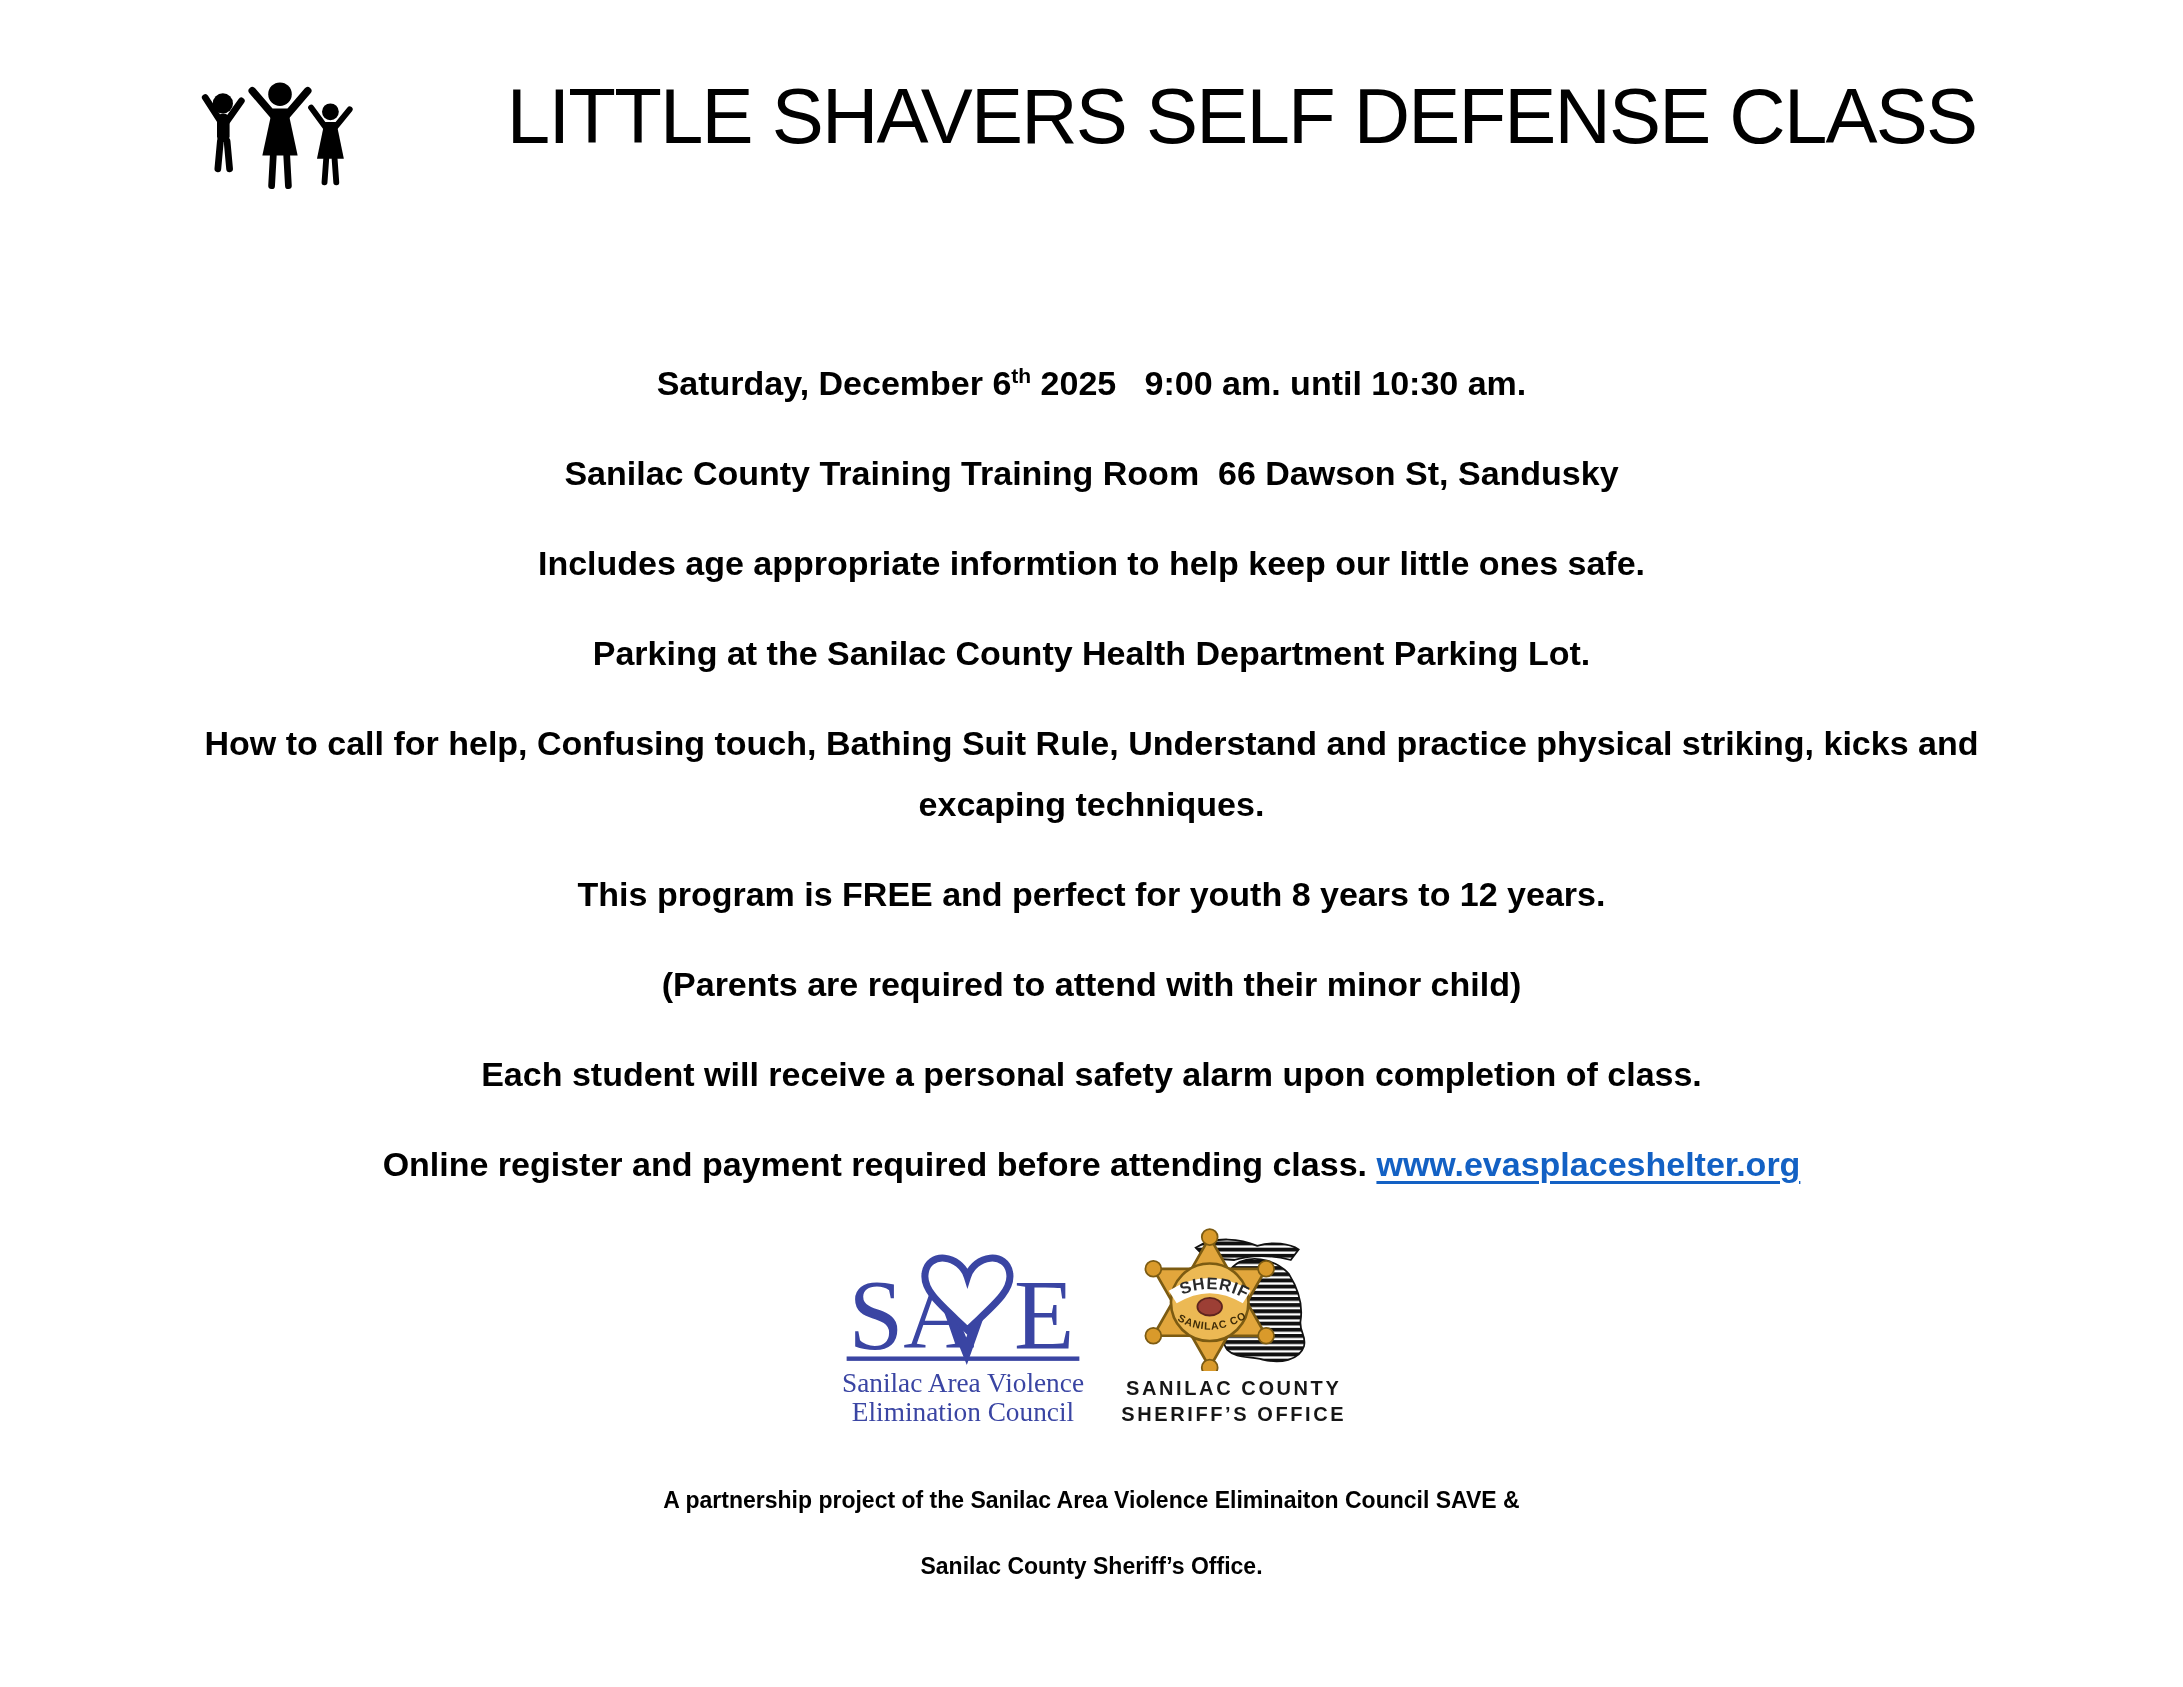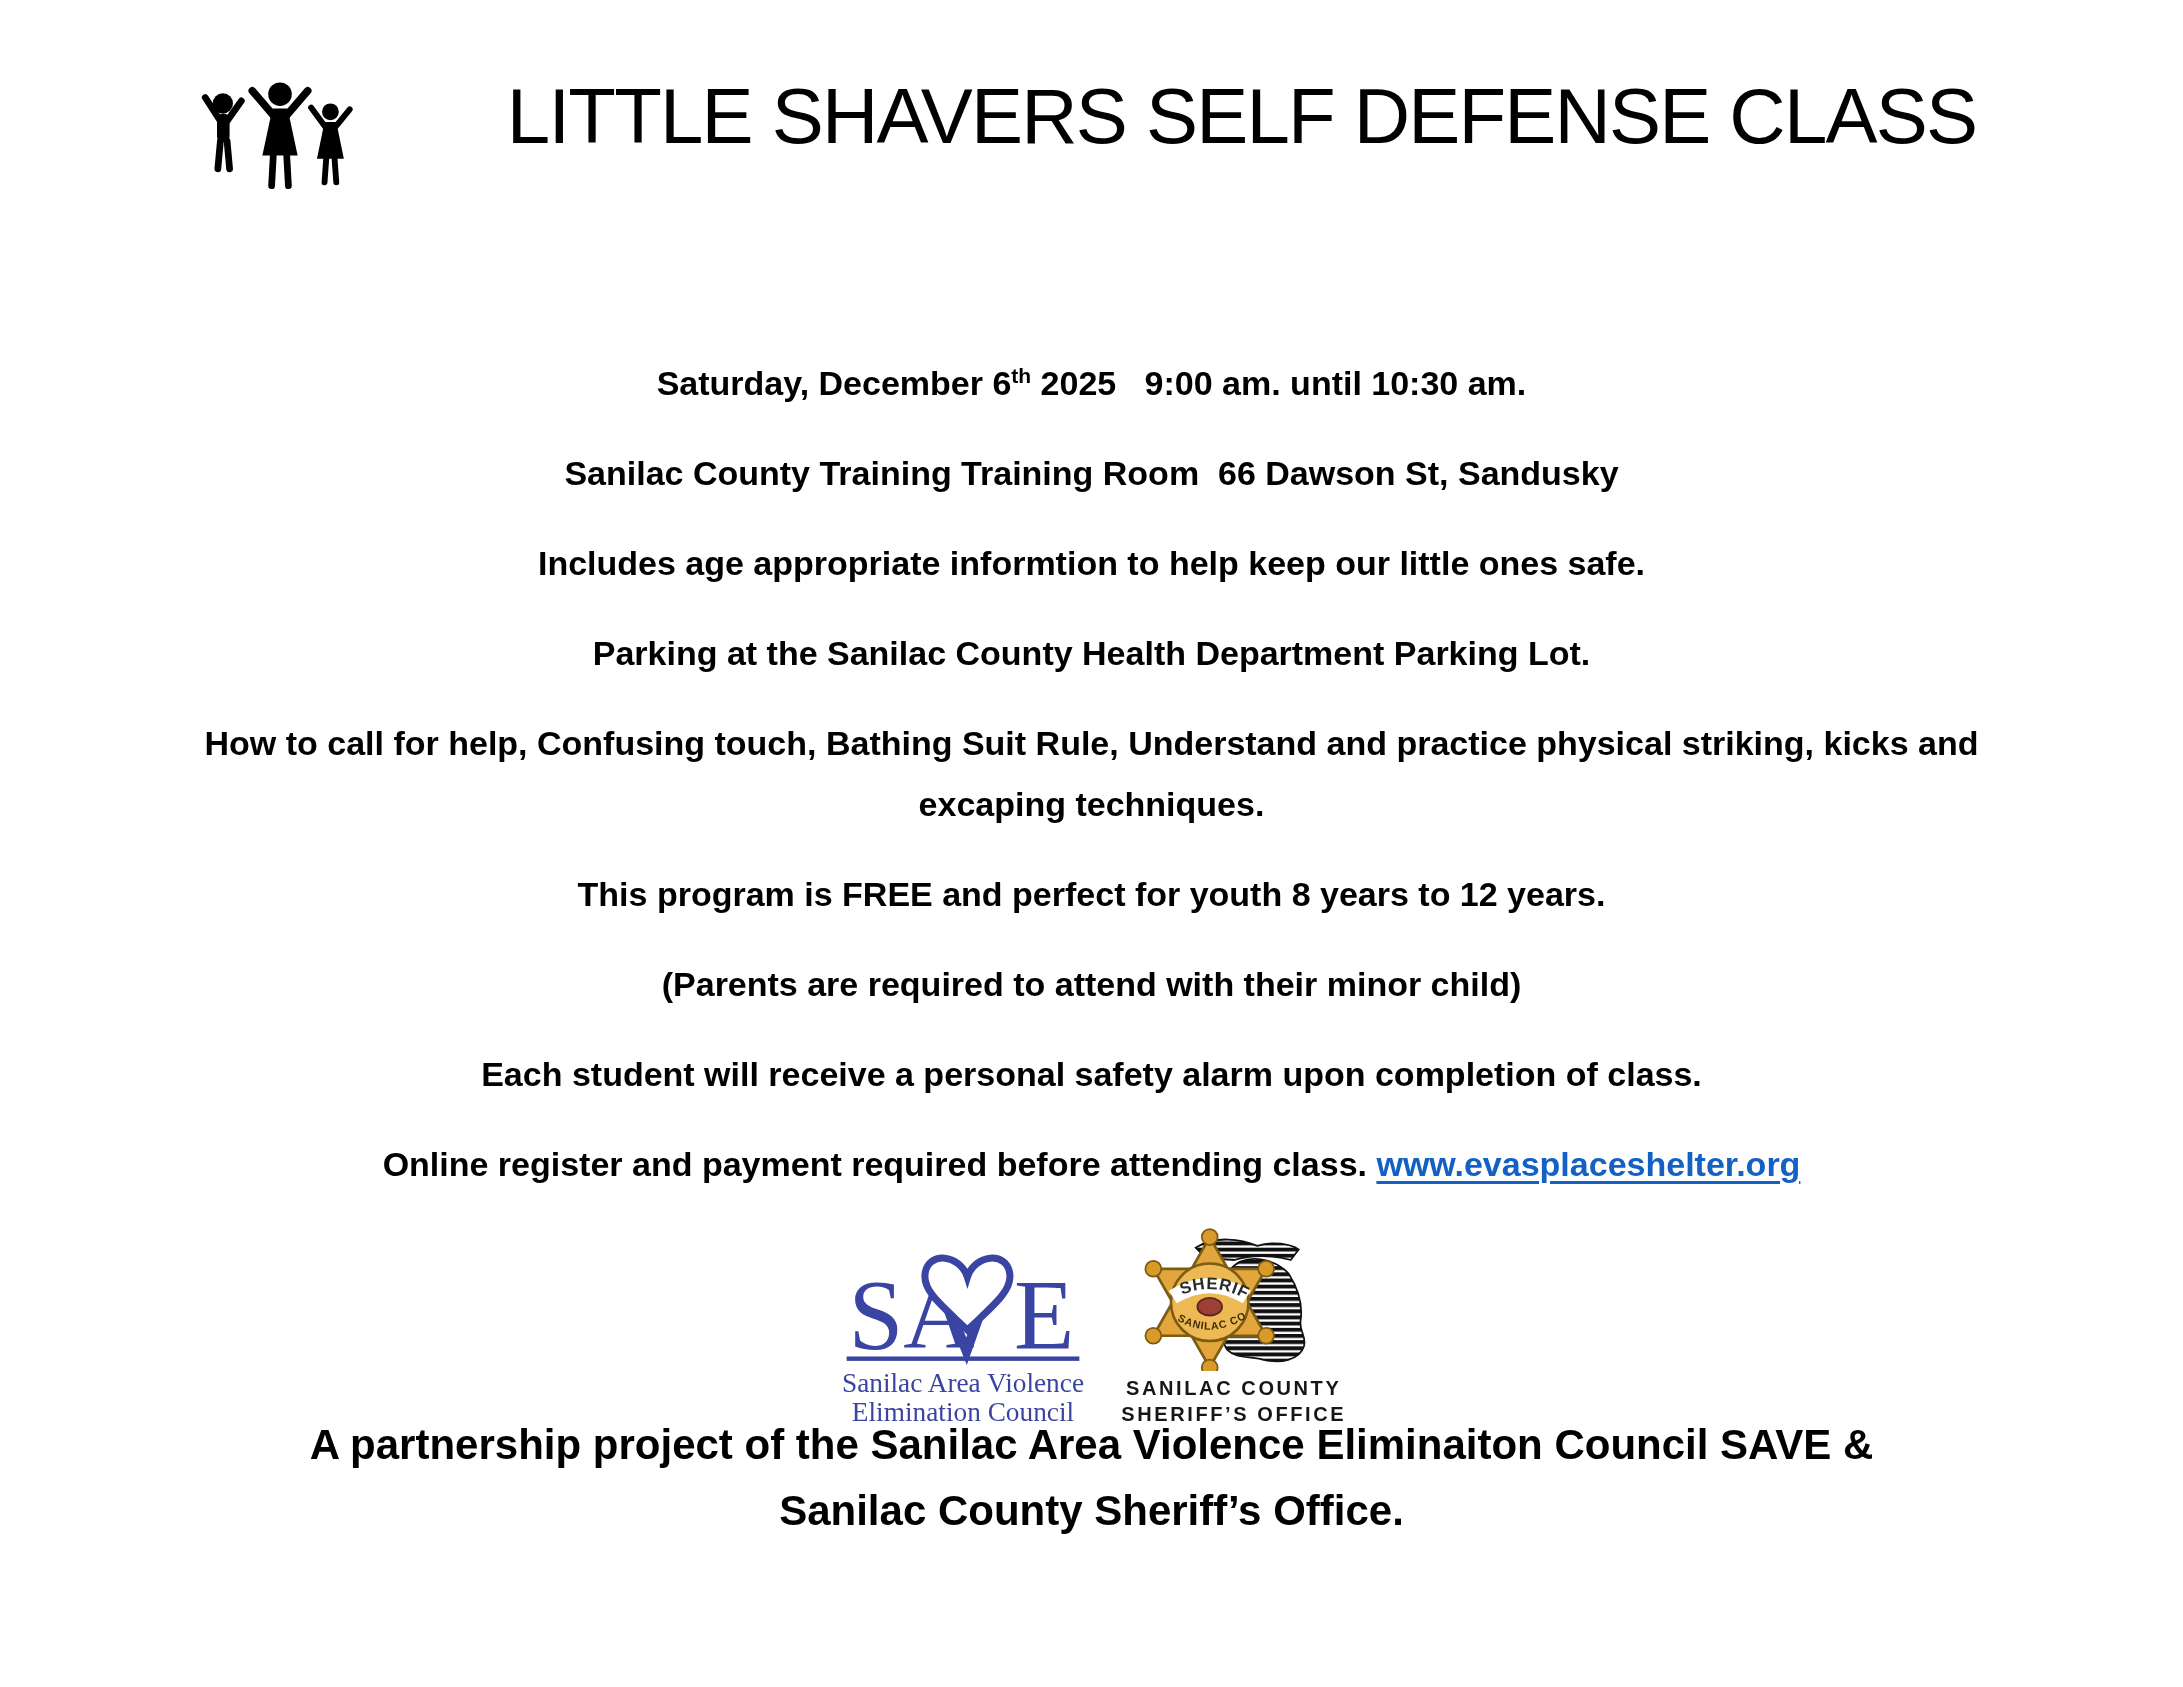--- a/index.html
+++ b/index.html
@@ -20,22 +20,22 @@
 
   
   .logos{position:absolute;top:1223px;left:0;width:100%;display:flex;
          justify-content:center;align-items:flex-end;gap:26.5px;}
   .save-logo{width:258px;height:201px;}
   .sheriff-logo{width:231px;display:flex;flex-direction:column;align-items:center;}
   .sheriff-caption{margin-top:5.3px;font-weight:700;font-size:20px;letter-spacing:2.6px;
                    line-height:25.6px;text-align:center;color:#161616;}
 
   
-  .footer{position:absolute;top:1412px;left:0;width:100%;text-align:center;
-          font-weight:700;font-size:42px;line-height:66px;color:#000;}
+  .footer{position:absolute;top:1467px;left:0;width:100%;text-align:center;
+          font-weight:700;font-size:23px;line-height:66px;color:#000;}
 </style>
 </head>
 <body>
 
 <div class="page">
 
   <svg class="kids-icon" viewBox="0 0 200 140" fill="#000" stroke="#000">
     <g stroke-linecap="round">
 
       <circle cx="32" cy="30" r="12" stroke="none"></circle>

